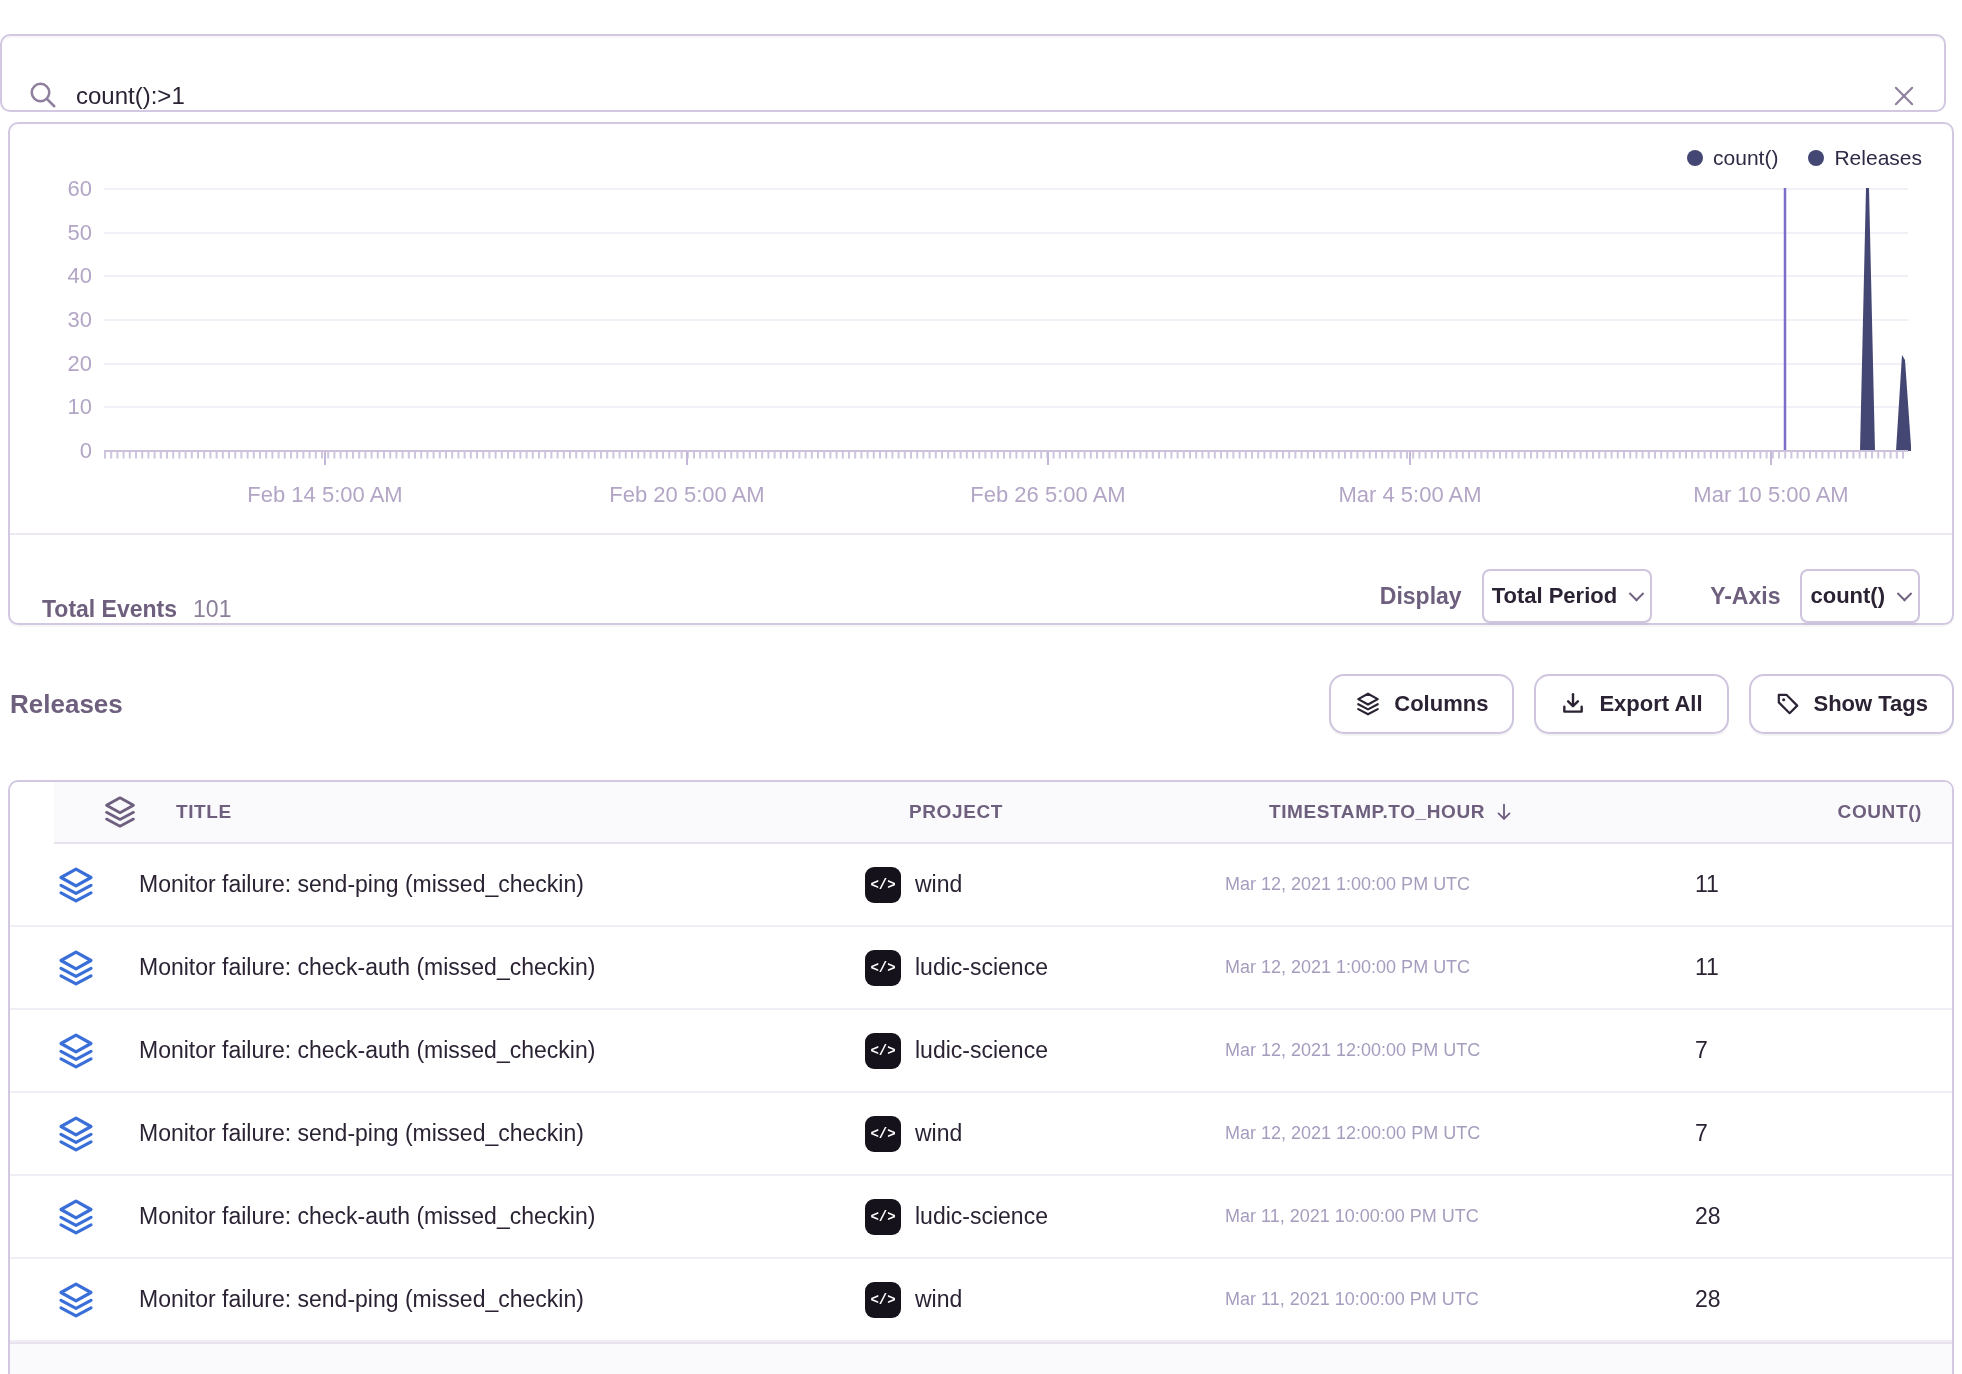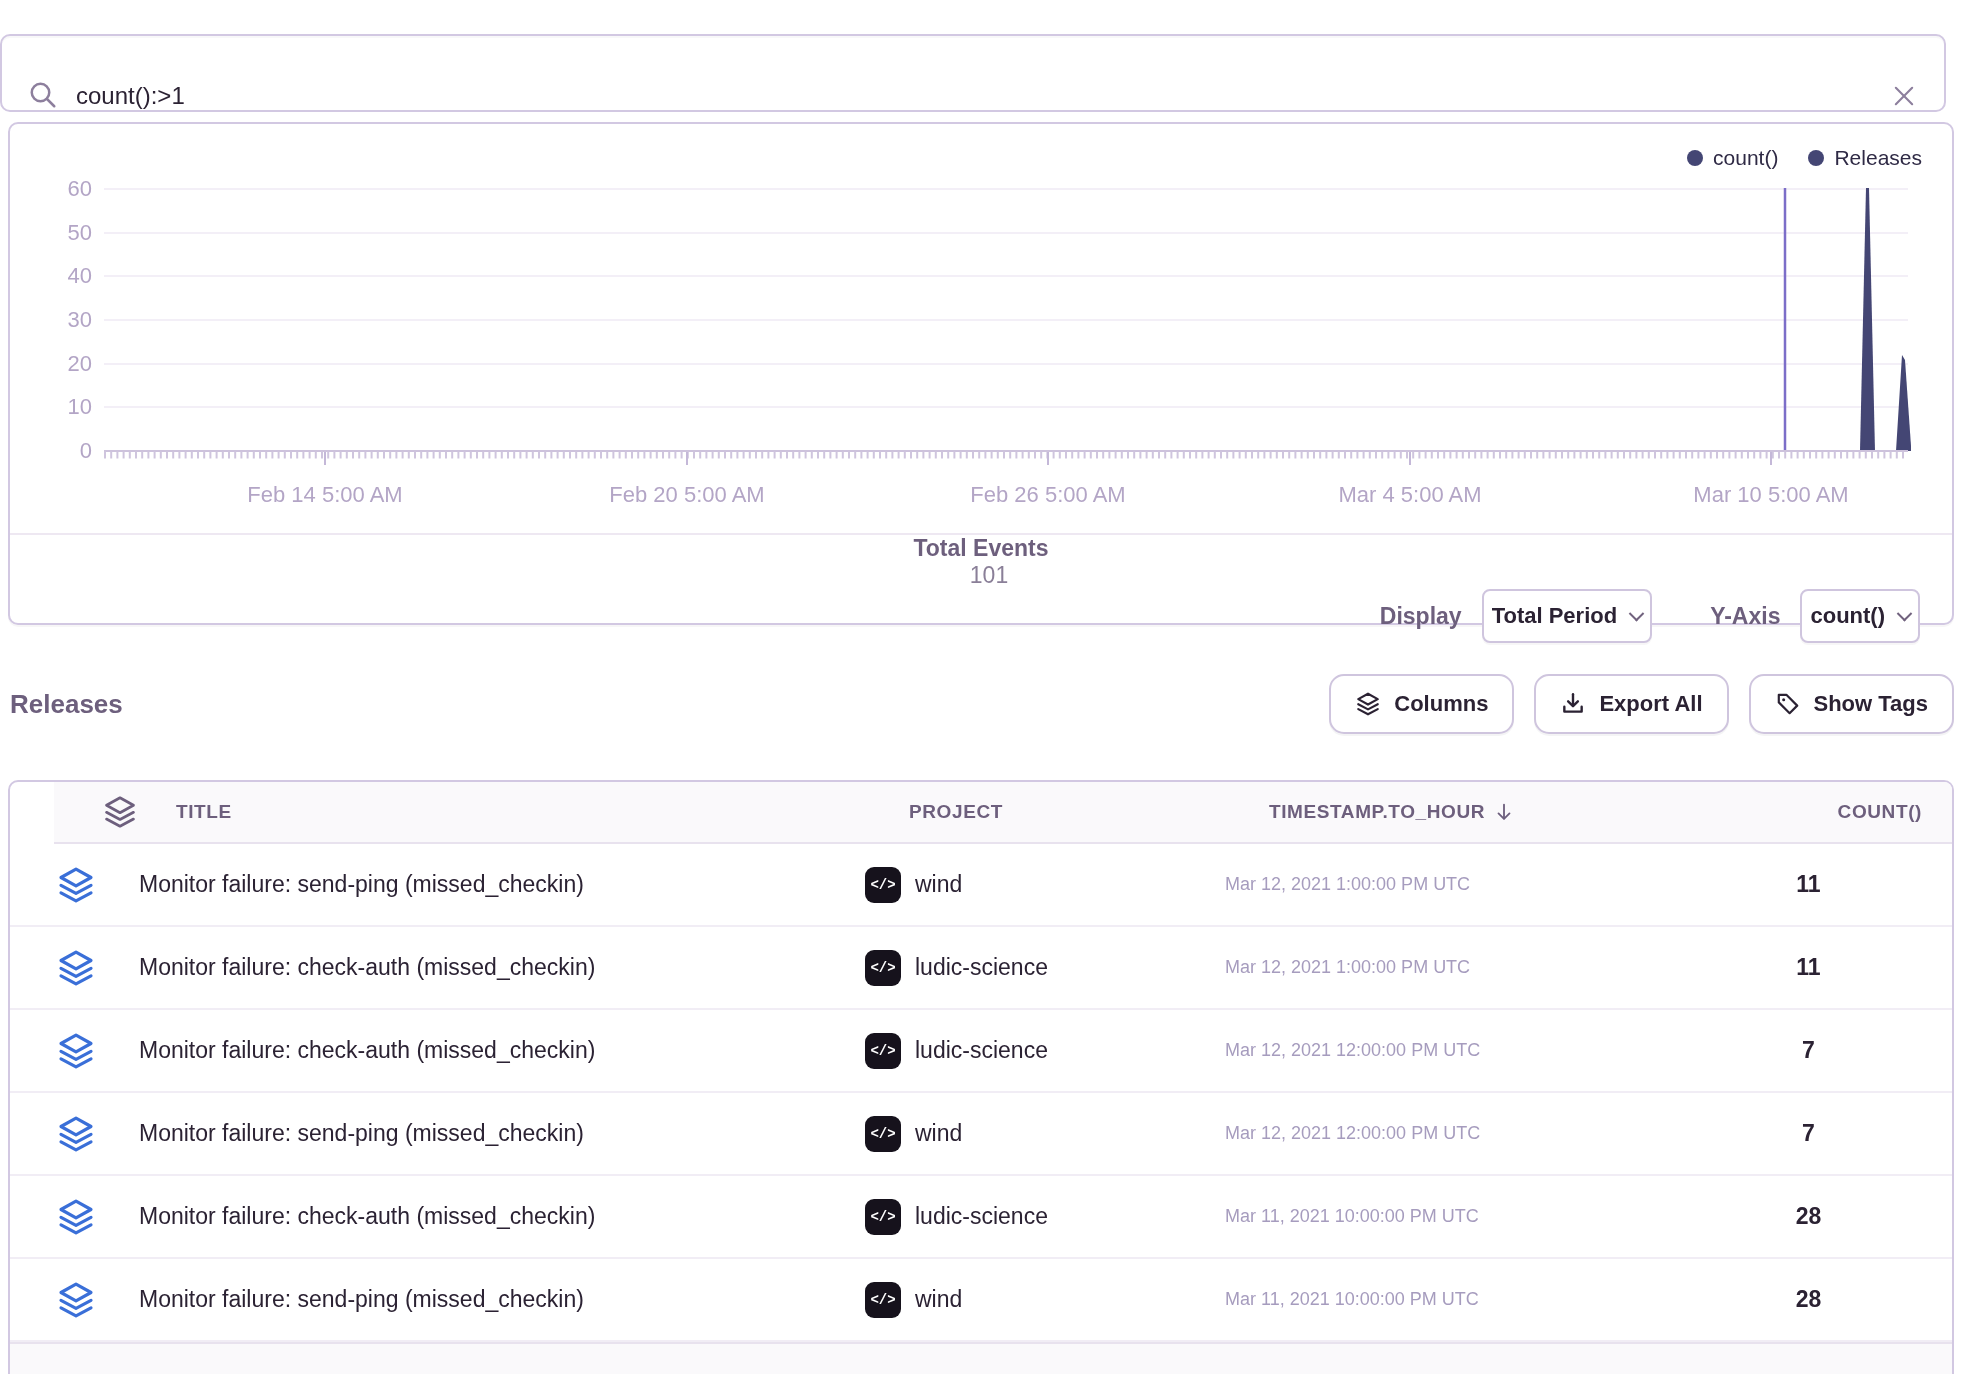--- a/index.html
+++ b/index.html
@@ -19,21 +19,21 @@
   .chart-panel { position:absolute; left:8px; top:122px; width:1946px; height:503px;
     background:#fff; border:2px solid #d2c8e2; border-radius:10px;
     box-shadow:0 2px 0 rgba(43,34,51,0.04); }
   .legend { position:absolute; top:22px; right:30px; display:flex; gap:30px; z-index:2; }
   .legend .item { display:flex; align-items:center; gap:10px; }
   .legend .dot { width:16px; height:16px; border-radius:50%; background:#444674; }
   .legend .lbl { font-size:21px; color:#2f2a45; font-weight:500; }
   .chart-svg { position:absolute; left:0; top:0; width:1942px; height:400px; }
 
   .chart-footer { position:absolute; left:0; right:0; bottom:0; height:90px;
-    border-top:2px solid #eee8f2; display:flex; align-items:center; padding:0 32px;flex-direction:column; }
+    border-top:2px solid #eee8f2; display:flex; align-items:flex-end; padding:0 32px; }
   .cf-label { font-size:23px; font-weight:700; color:#6d5f7d; }
   .cf-value { font-size:23px; color:#8a7f98; margin-left:16px; }
   .cf-right { margin-left:auto; display:flex; align-items:center; gap:20px; }
   .cf-gap { width:18px; }
   .dropdown-btn { display:flex; align-items:center; gap:14px; background:#fff;
     border:2px solid #cfc5de; border-radius:8px; padding:12px 8px;
     font-size:22px; font-weight:600; color:#2b2233; cursor:pointer;
     box-shadow:0 2px 0 rgba(43,34,51,0.04); }
   .chev { width:11px; height:11px; border-right:2.5px solid #71627e;
     border-bottom:2.5px solid #71627e; transform:rotate(45deg) translate(-2px,-2px); }
@@ -64,21 +64,21 @@
   .t-row { height:83px; border-bottom:2px solid #f1edf5; cursor:pointer; background:#fff; }
   .t-row:last-of-type { border-bottom:none; }
   .row-icon { display:flex; justify-content:center; }
   .cell-title { font-size:23px; color:#2b2233; white-space:nowrap; overflow:hidden;margin-left:7px; }
   .cell-project { display:flex; align-items:center; gap:14px; }
   .badge { width:36px; height:36px; border-radius:9px; background:#16121c; color:#fff;
     display:flex; align-items:center; justify-content:center;
     font-size:14px; font-weight:700; font-family:"Liberation Mono","DejaVu Sans Mono",monospace; }
   .proj-name { font-size:23px; color:#2b2233; }
   .cell-ts { font-size:18px; color:#a69cbe; white-space:nowrap; }
-  .cell-count { font-size:23px; color:#2b2233; font-weight:700; text-align:center; }
+  .cell-count { font-size:23px; color:#2b2233; font-weight:400; text-align:left; }
   .t-foot { height:44px; background:#faf9fb; border-top:2px solid #e8e2ee; }
 </style>
 </head>
 <body>
 
 <div class="search-bar">
   <span class="q-icon">
     <svg width="30" height="30" viewBox="0 0 24 24" fill="none" stroke="#8d7f9d" stroke-width="2" stroke-linecap="round">
       <circle cx="10" cy="10" r="7"></circle>
         <line x1="15.2" y1="15.2" x2="21" y2="21"></line>

